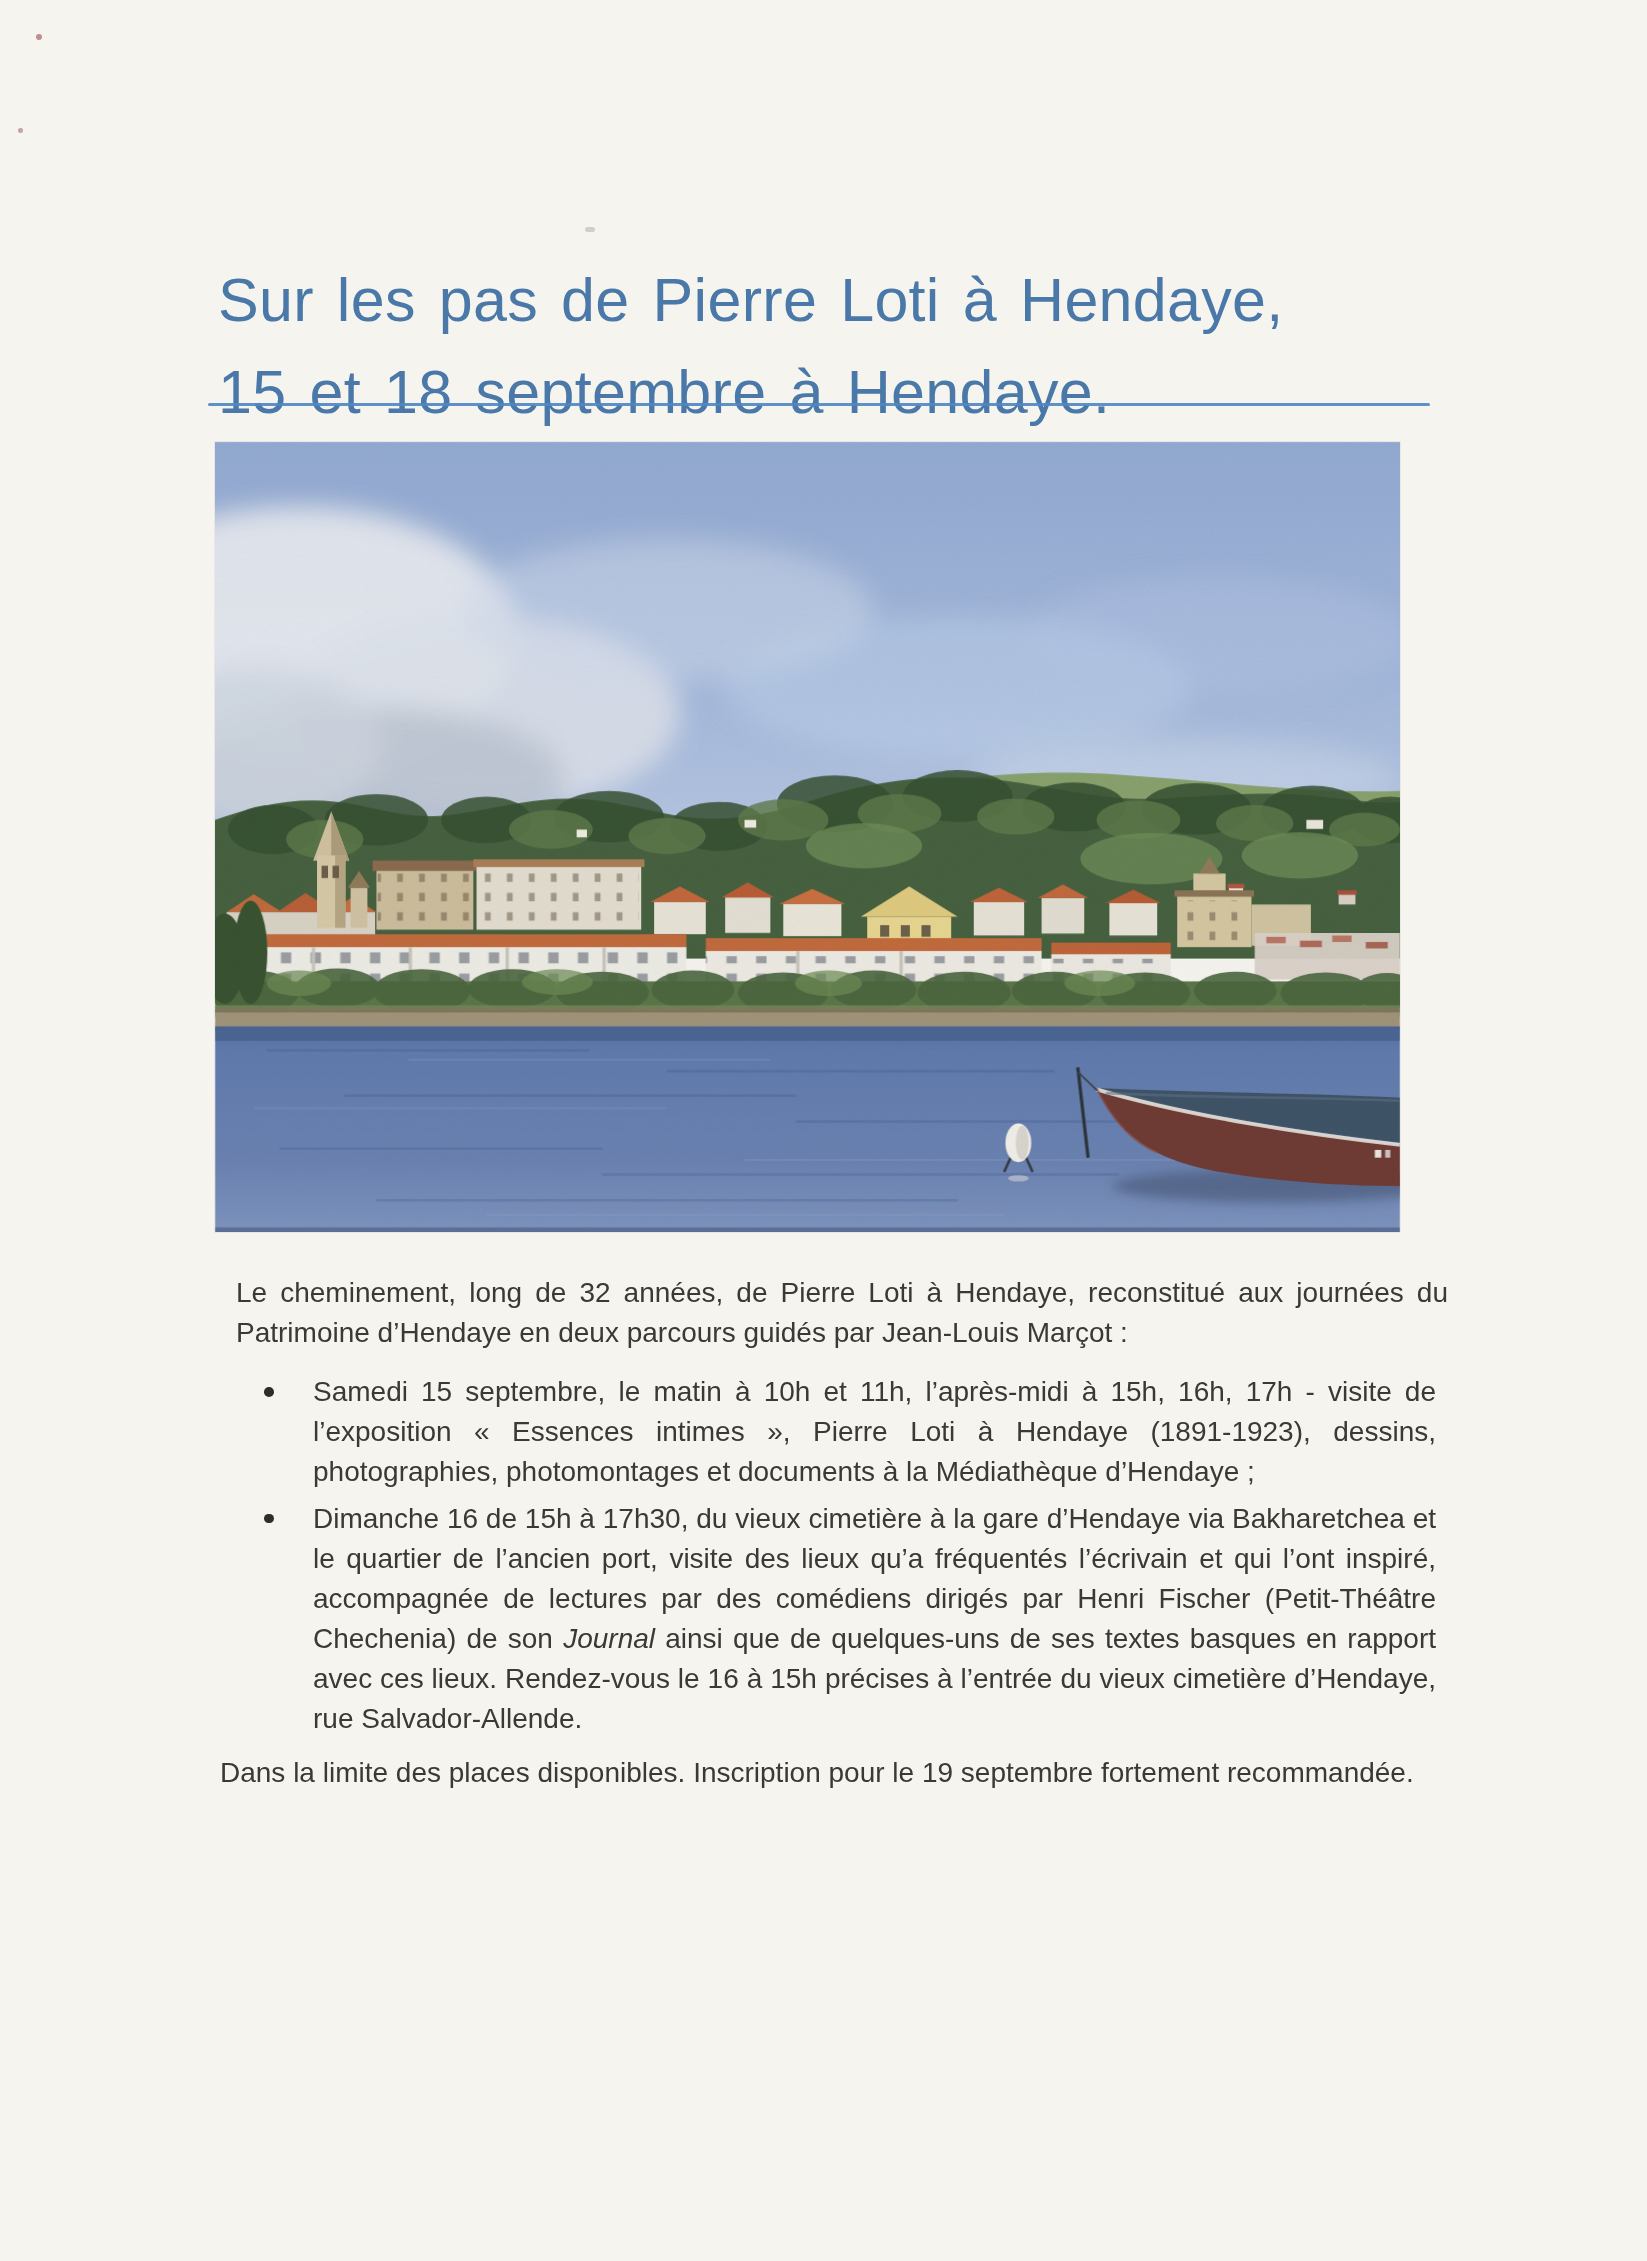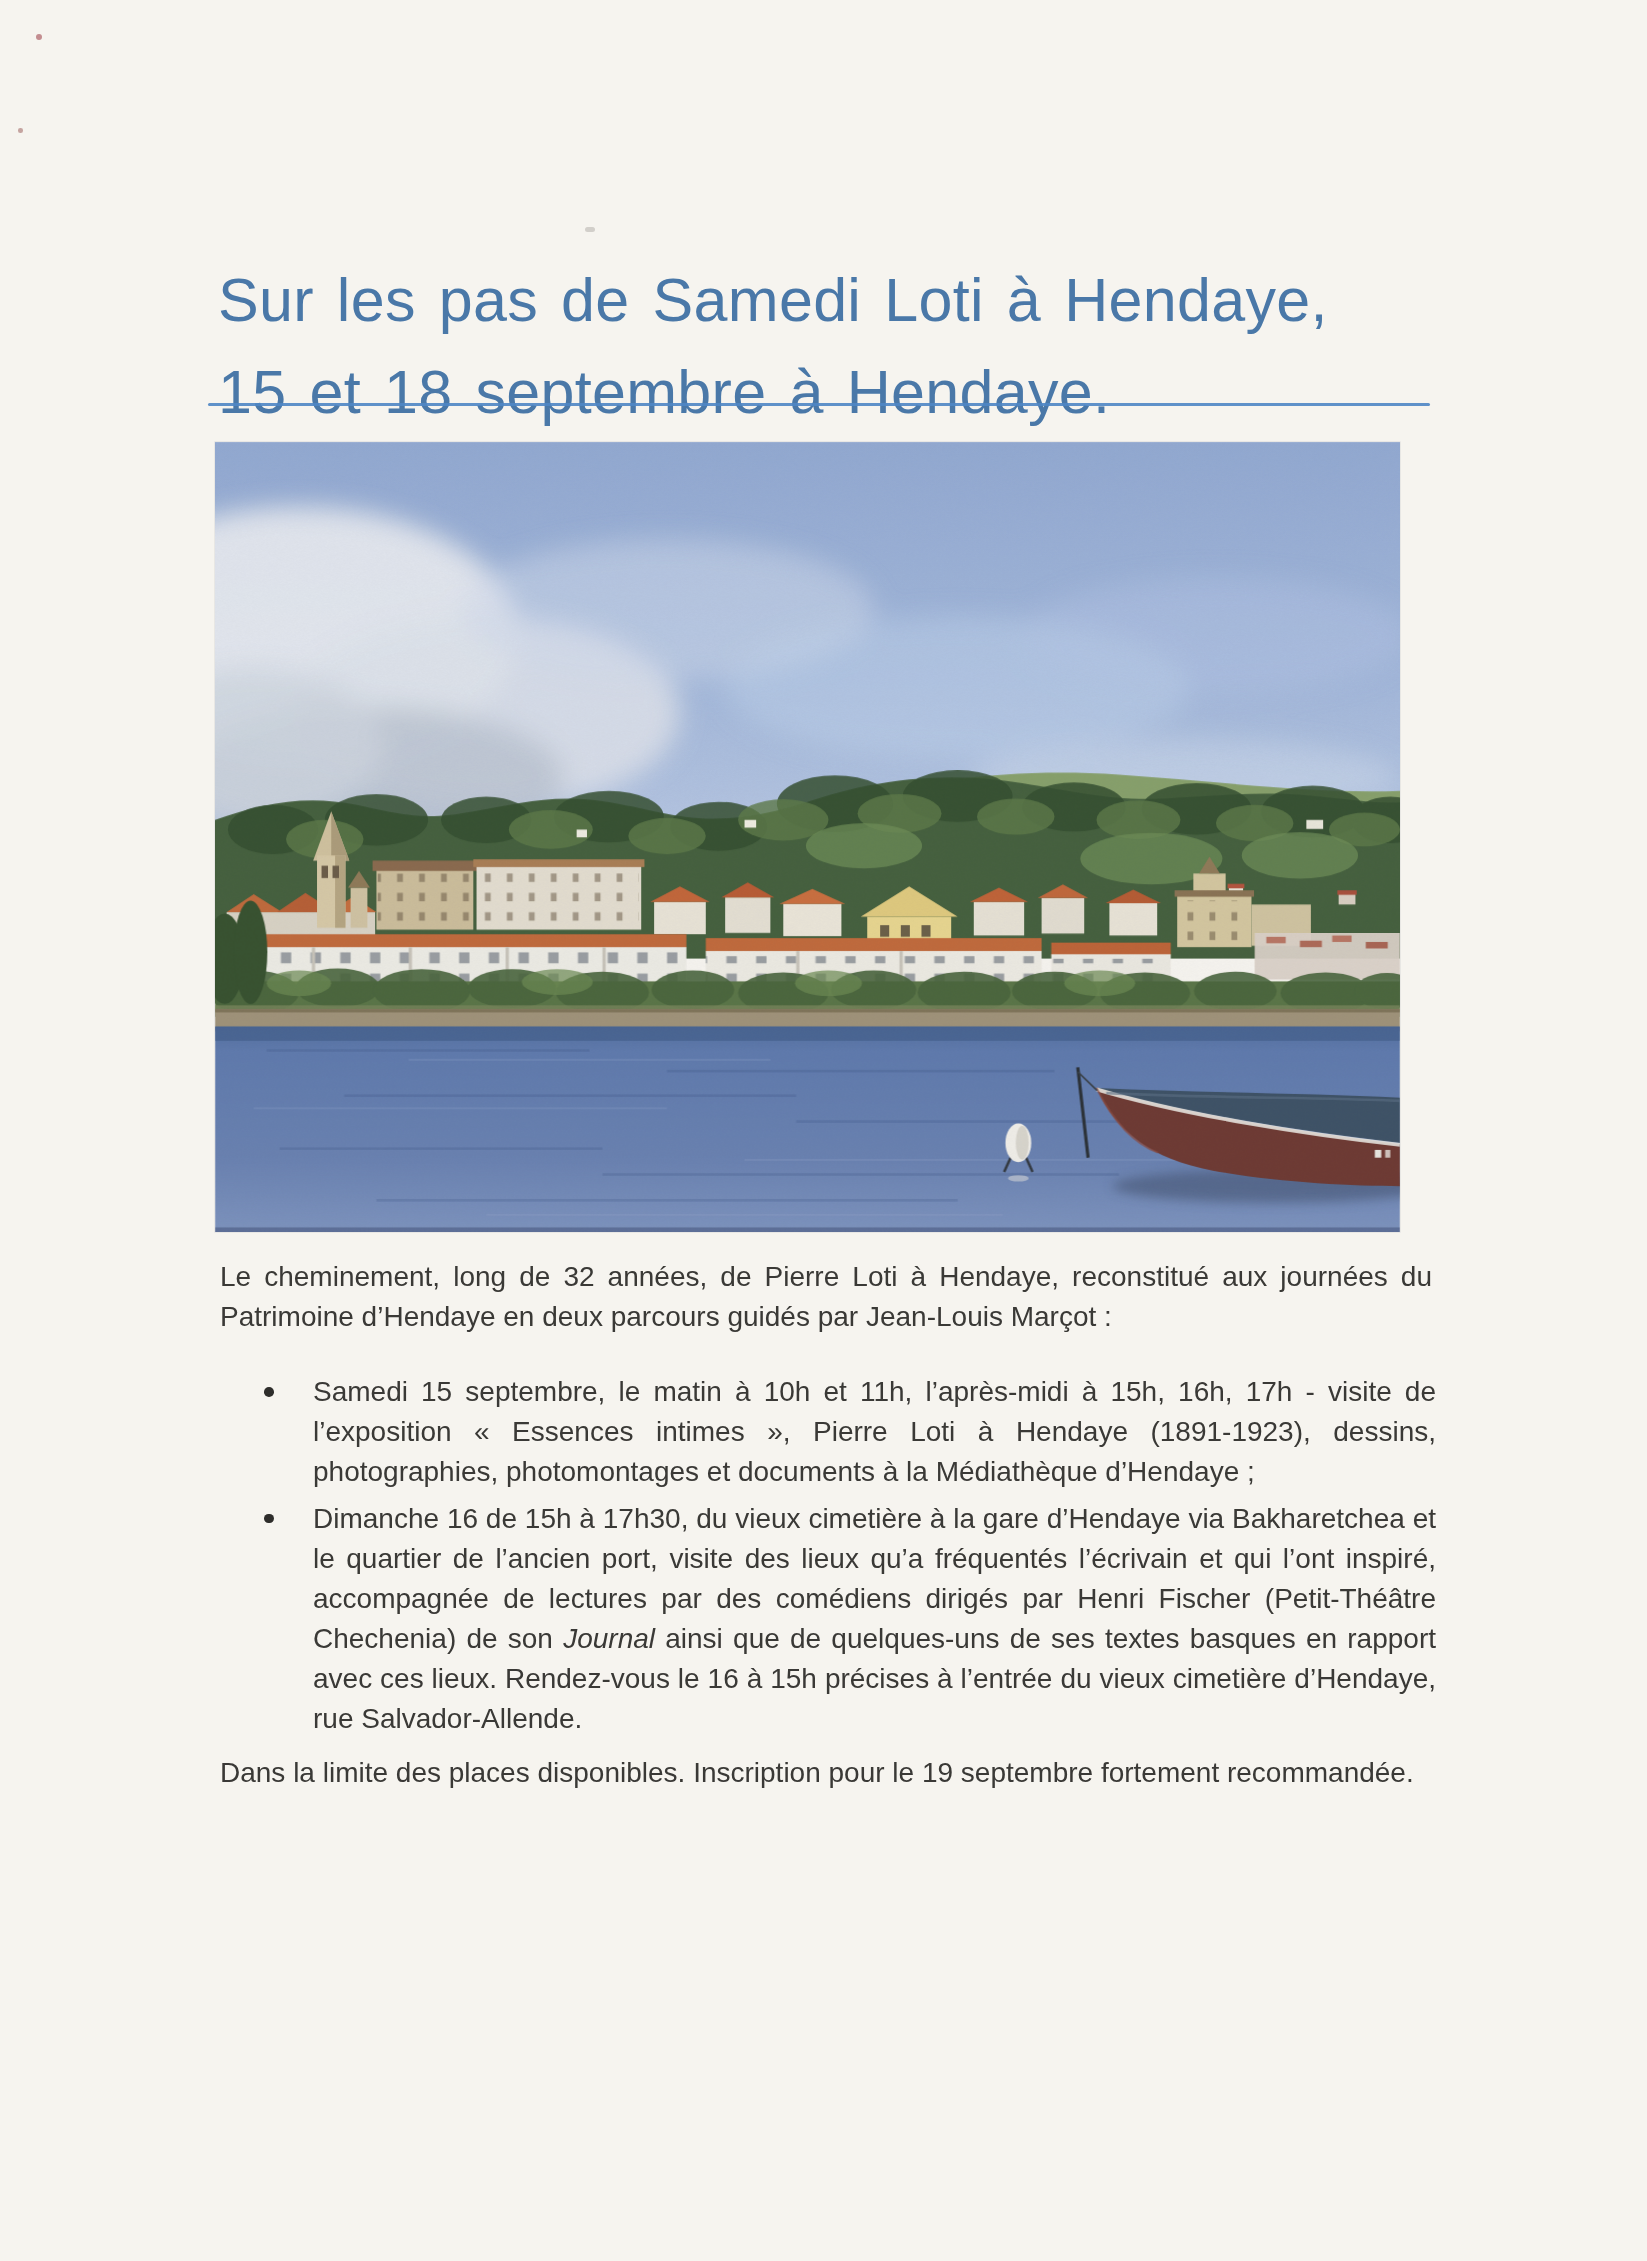--- a/index.html
+++ b/index.html
@@ -20,41 +20,41 @@
   .rule{
     position:absolute;left:208px;top:403px;width:1222px;height:3.2px;
     background:var(--rule-color,#4f86c4);border-radius:1.9px;opacity:.9;
   }
   .photo{
     position:absolute;left:215px;top:442px;width:1185px;height:790px;margin:0;
     box-shadow:0 0 0 0.6px rgba(110,120,145,.18);
   }
   .photo svg{display:block;width:100%;height:100%}
   .body-text{font-size:28px;line-height:40px;text-align:justify}
-  .intro{position:absolute;left:220px;top:1257px;width:1212px;margin:0}
+  .intro{position:absolute;left:220px;top:1257px;width:1212px;margin:16px}
   .bullets{position:absolute;left:220px;top:1368px;width:1212px;margin:4px;padding:0;list-style:none}
   .bullets li{position:relative;padding-left:89px;margin-bottom:6.5px}
   .bullets li::before{
     content:"";position:absolute;left:40px;top:15px;width:9.7px;height:9.7px;
     border-radius:50%;background:#2e2d2b;
   }
   .bullets li i{font-style:italic}
   .closing{position:absolute;left:220px;top:1753px;width:1212px;margin:0}
   .speck{position:absolute;border-radius:50%}
   .speck.s1{left:36px;top:34px;width:5.8px;height:5.8px;background:#a8565c;opacity:.65}
   .speck.s2{left:18px;top:128px;width:4.5px;height:4.5px;background:#9c625f;opacity:.55}
   .speck.s3{left:585px;top:227px;width:10.3px;height:4.5px;border-radius:2.6px;background:#c9c6c0;opacity:.8}
 </style>
 </head>
 <body>
 
 <div class="page">
 
   <h1 class="title">
-    <span class="t-line">Sur les pas de Samedi Loti à Hendaye,</span>
+    <span class="t-line">Sur les pas de Pierre Loti à Hendaye,</span>
     <span class="t-line">15 et 18 septembre à Hendaye.</span>
   </h1>
 
   <div class="rule"></div>
 
   <figure class="photo" role="img" aria-label="Vue d’Hendaye depuis la baie : clocher et maisons aux toits orangés au pied d’une colline boisée, plan d’eau bleu avec une bouée blanche et une barque amarrée à droite.">
     <svg viewBox="0 0 1835 1223" xmlns="http://www.w3.org/2000/svg" aria-hidden="true">
       <defs>
         <linearGradient id="sky" x1="0" y1="0" x2="0" y2="1">
           <stop offset="0" stop-color="#92a9d1"></stop>

